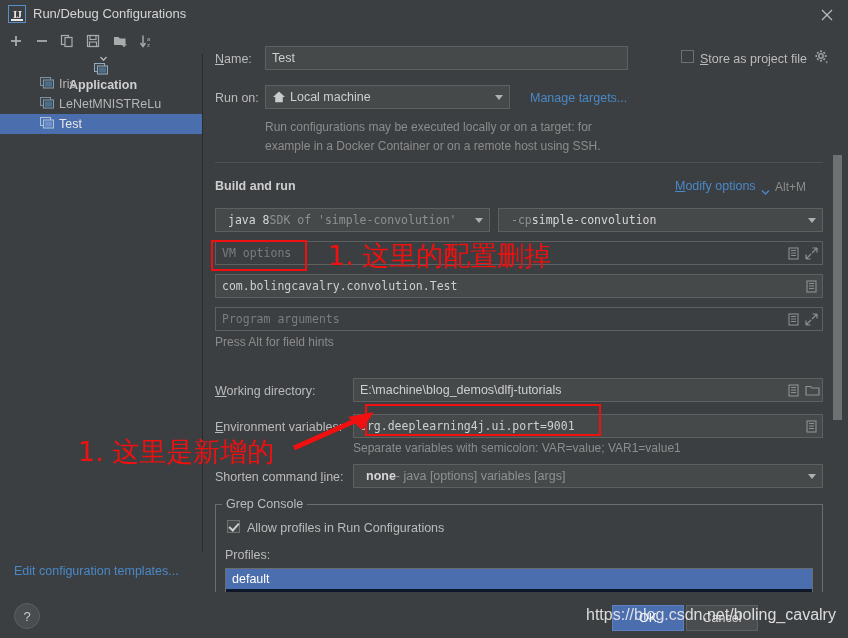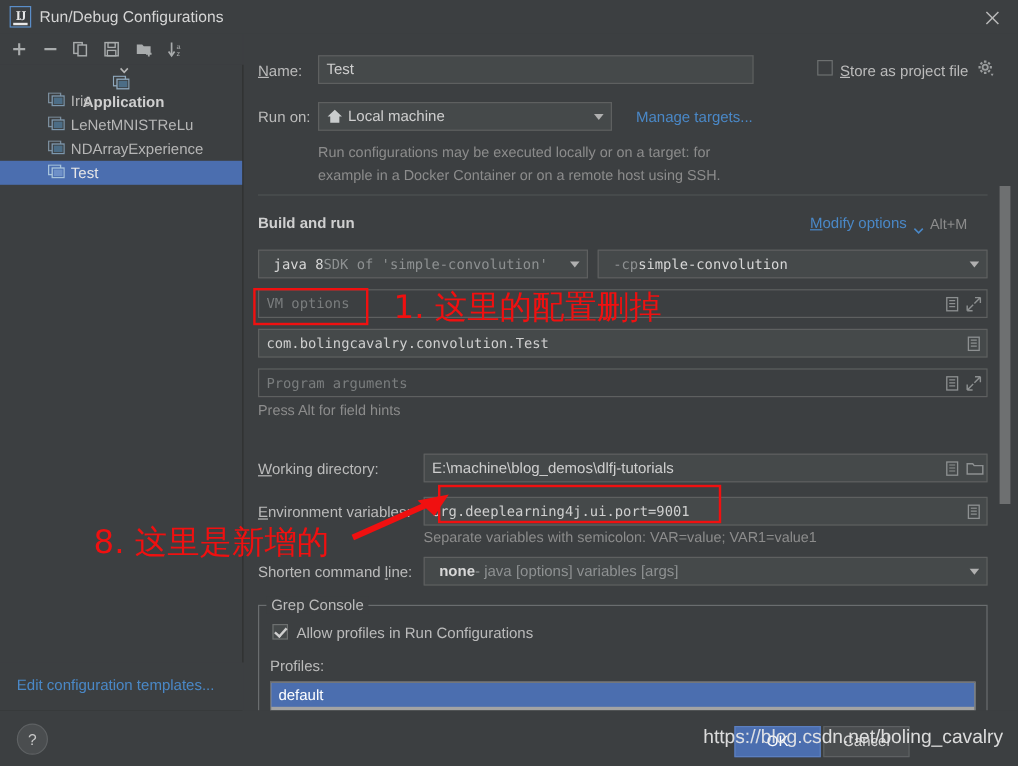--- a/index.html
+++ b/index.html
@@ -71,21 +71,21 @@
   .chk.checked::after{content:"";position:absolute;left:3px;top:0px;width:4px;height:8px;
       border:solid #cfcfcf;border-width:0 2px 2px 0;transform:rotate(42deg);}
   .chk.empty{background:#3c3f41;}
 
   .gear{position:absolute;cursor:pointer;}
 
   
   .groupbox{position:absolute;box-sizing:border-box;border:1px solid #6a6d6f;}
   .grp-legend{position:absolute;background:#3c3f41;padding:0 4px;font-size:12.5px;color:#bbbbbb;}
 
-  .listbox{position:absolute;box-sizing:border-box;background:#a3a3a3;border:1px solid #6a6d6f;overflow:hidden;}
+  .listbox{position:absolute;box-sizing:border-box;background:#0f172a;border:1px solid #6a6d6f;overflow:hidden;}
   .list-item{height:20px;display:flex;align-items:center;padding-left:6px;font-size:12.5px;color:#cfcfcf;cursor:pointer;}
   .list-item.sel{background:#4b6eaf;color:#ffffff;}
 
   
   .vscroll{position:absolute;background:#6e7071;border-radius:0;}
   .hscroll{position:absolute;background:#6e7071;}
 
   
   .bottom{position:absolute;left:0;top:592px;width:848px;height:46px;background:#3c3f41;}
   .help-btn{position:absolute;left:14px;top:603px;width:24px;height:24px;border-radius:50%;
@@ -200,30 +200,20 @@
       <span class="cfg-ico">
         <svg width="14" height="12" viewBox="0 0 14 12">
           <rect x="0.5" y="0.5" width="10" height="8" fill="none" stroke="#7b8e9d" stroke-width="1.1"></rect>
           <rect x="3.5" y="3" width="10" height="8" fill="#3c3f41" stroke="#7d98ae" stroke-width="1.1"></rect>
           <rect x="4.8" y="4.3" width="7.3" height="5.4" fill="#4c6d86"></rect>
         </svg>
       </span>
       <span class="node-label">LeNetMNISTReLu</span>
     </div>
 
-    <div class="tree-row" style="padding-left:40px;">
-      <span class="cfg-ico">
-        <svg width="14" height="12" viewBox="0 0 14 12">
-          <rect x="0.5" y="0.5" width="10" height="8" fill="none" stroke="#7b8e9d" stroke-width="1.1"></rect>
-          <rect x="3.5" y="3" width="10" height="8" fill="#3c3f41" stroke="#7d98ae" stroke-width="1.1"></rect>
-          <rect x="4.8" y="4.3" width="7.3" height="5.4" fill="#4c6d86"></rect>
-        </svg>
-      </span>
-      <span class="node-label">NDArrayExperience</span>
-    </div>
 
     <div class="tree-row sel" style="padding-left:40px;">
       <span class="cfg-ico">
         <svg width="14" height="12" viewBox="0 0 14 12">
           <rect x="0.5" y="0.5" width="10" height="8" fill="none" stroke="#a8c4dc" stroke-width="1.1"></rect>
           <rect x="3.5" y="3" width="10" height="8" fill="#4b6eaf" stroke="#a8c4dc" stroke-width="1.1"></rect>
           <rect x="4.8" y="4.3" width="7.3" height="5.4" fill="#6e90c8"></rect>
         </svg>
       </span>
       <span class="node-label">Test</span>
@@ -418,20 +408,20 @@
   <div class="btn primary" style="left:612px;top:605px;width:66px;">OK</div>
   <div class="btn" style="left:686px;top:605px;width:72px;">Cancel</div>
   <div class="btn disabled" style="left:766px;top:605px;width:68px;">Apply</div>
 
   <div class="watermark">https://blog.csdn.net/boling_cavalry</div>
 
   <div class="anno-box" style="left:211px;top:240px;width:96px;height:31px;"></div>
   <div class="anno-txt" style="left:328px;top:238px;font-size:27px;">1. 这里的配置删掉</div>
 
   <div class="anno-box" style="left:365px;top:404px;width:236px;height:32px;"></div>
-  <div class="anno-txt" style="left:78px;top:434px;font-size:27px;">8. 这里是新增的</div>
+  <div class="anno-txt" style="left:78px;top:434px;font-size:27px;">1. 这里是新增的</div>
 
   <svg class="anno-arrow" style="left:290px;top:408px;" width="90" height="45" viewBox="0 0 90 45">
     <path d="M4 40 L76 8" stroke="#f01010" stroke-width="5" fill="none"></path>
     <path d="M84 4 L58 9 L72 22 Z" fill="#f01010"></path>
   </svg>
 
 </div>
 
 </body></html>

